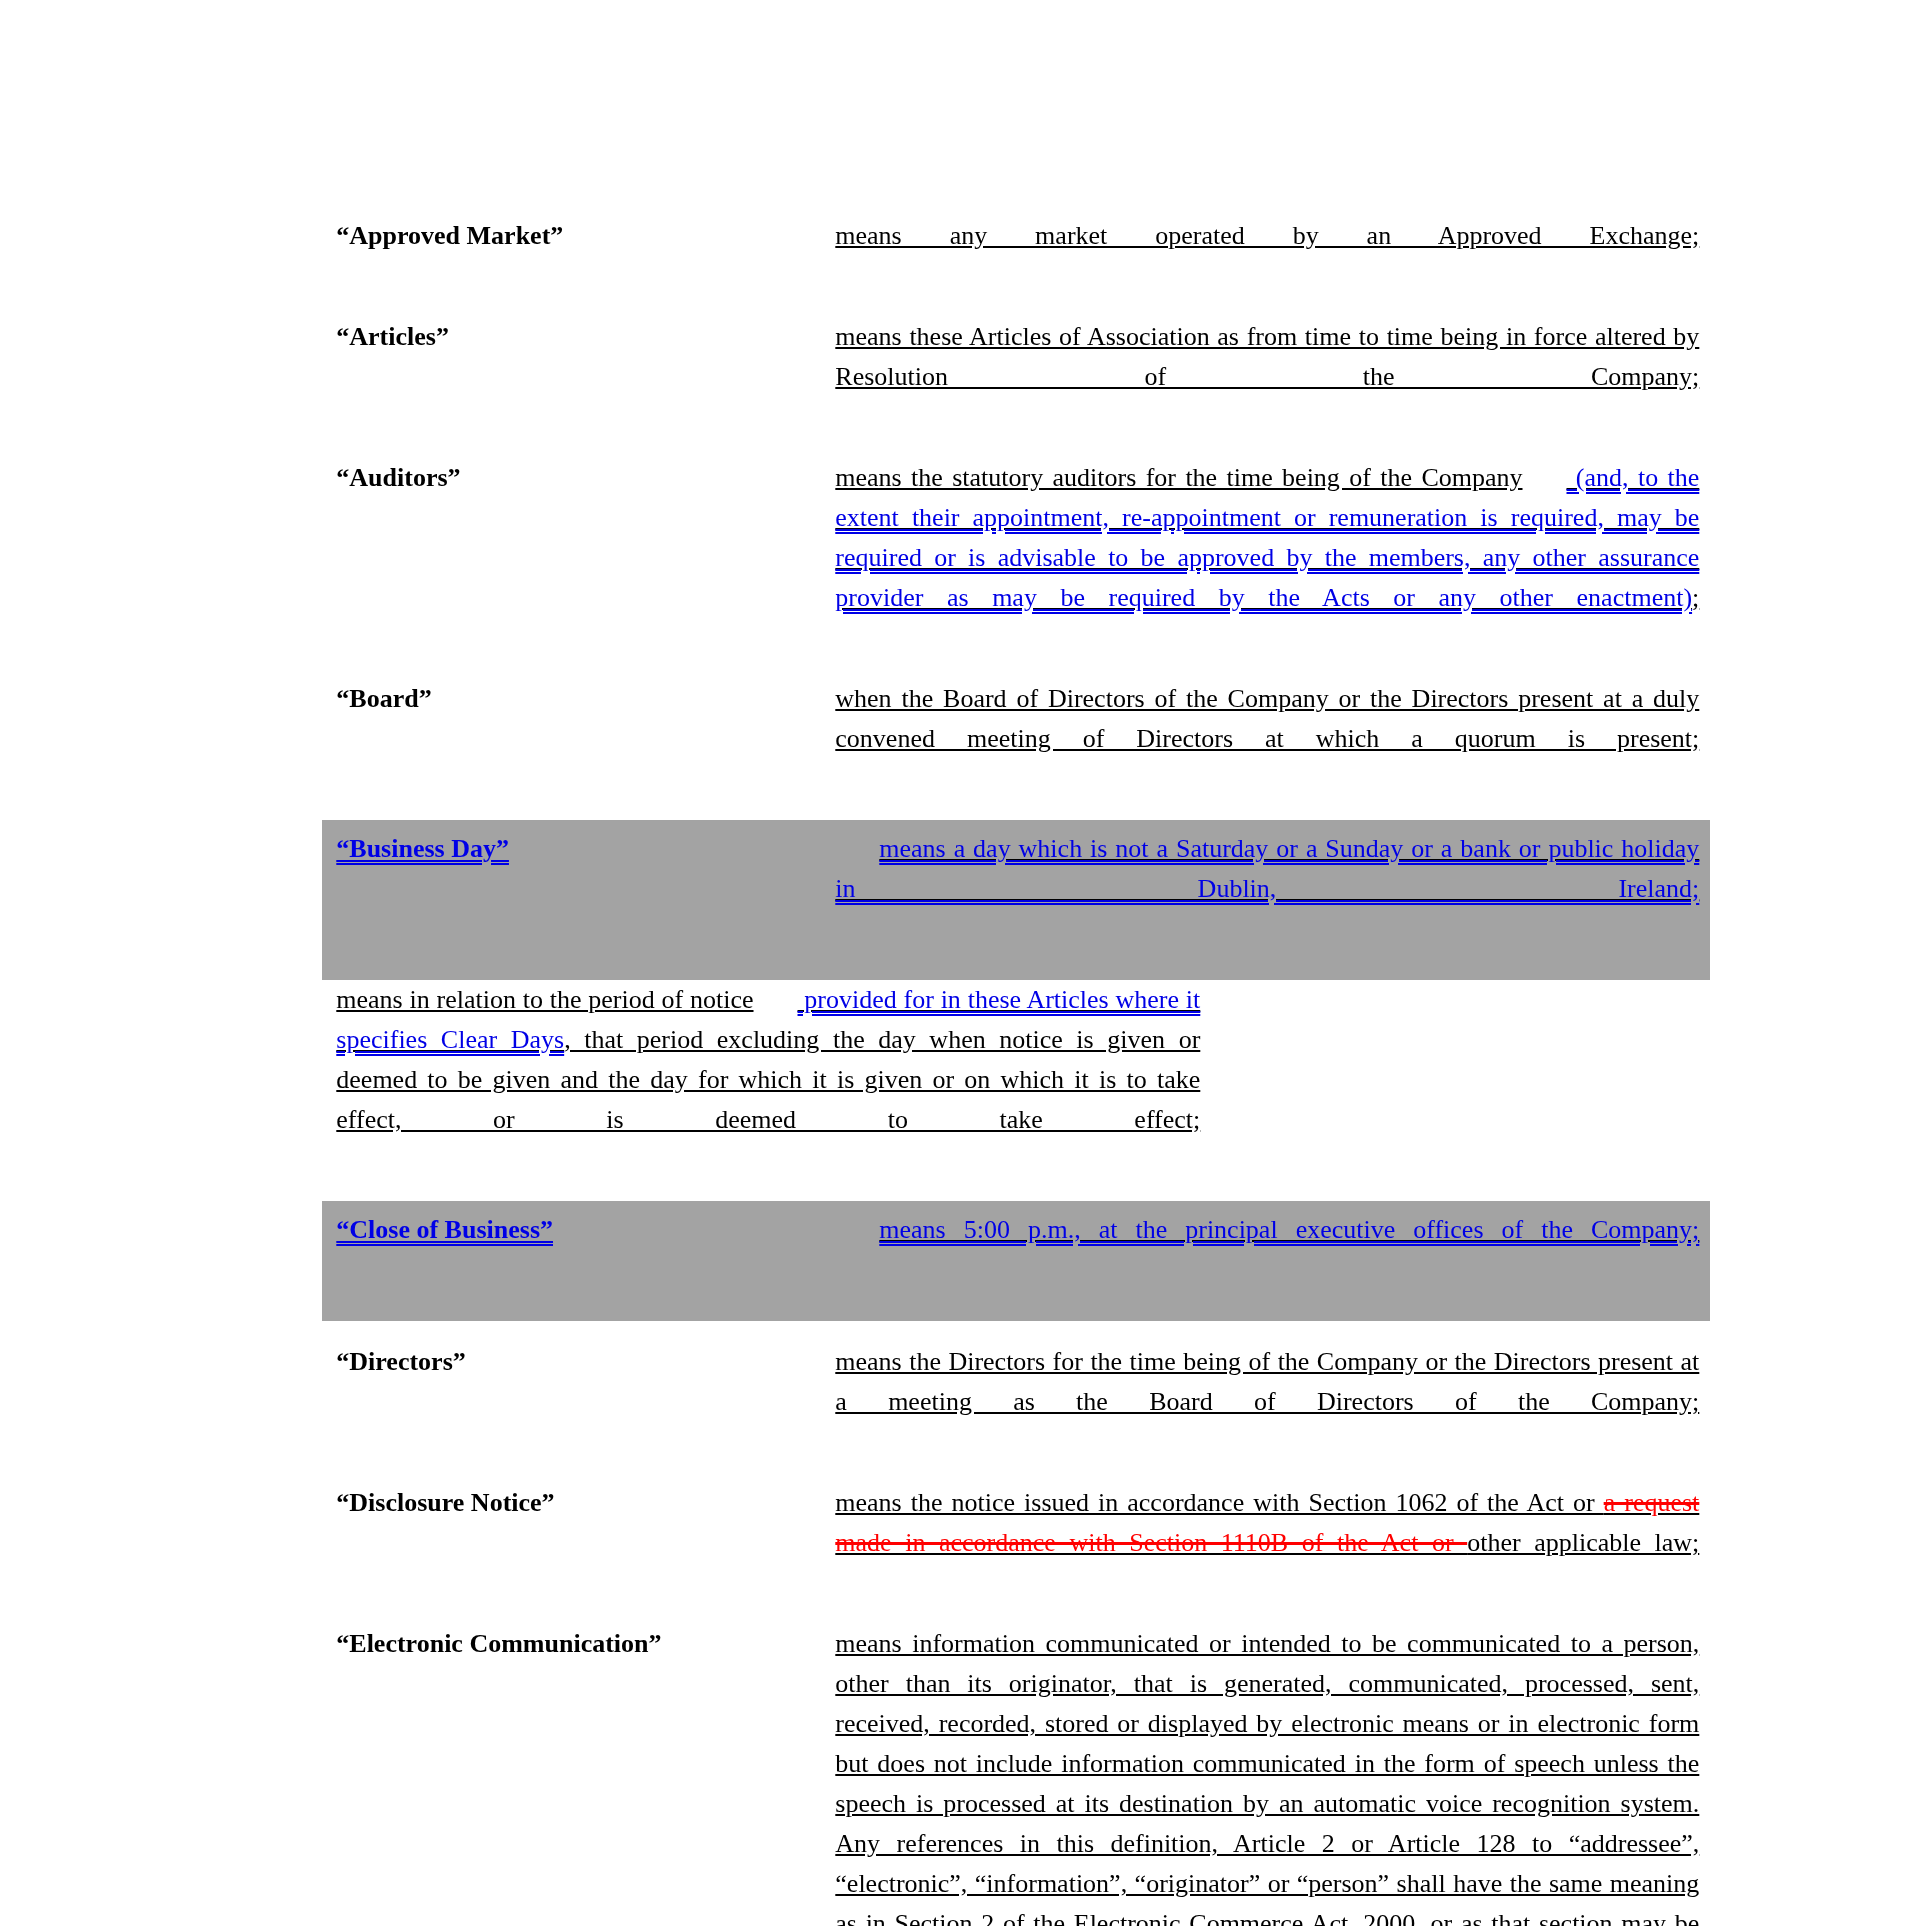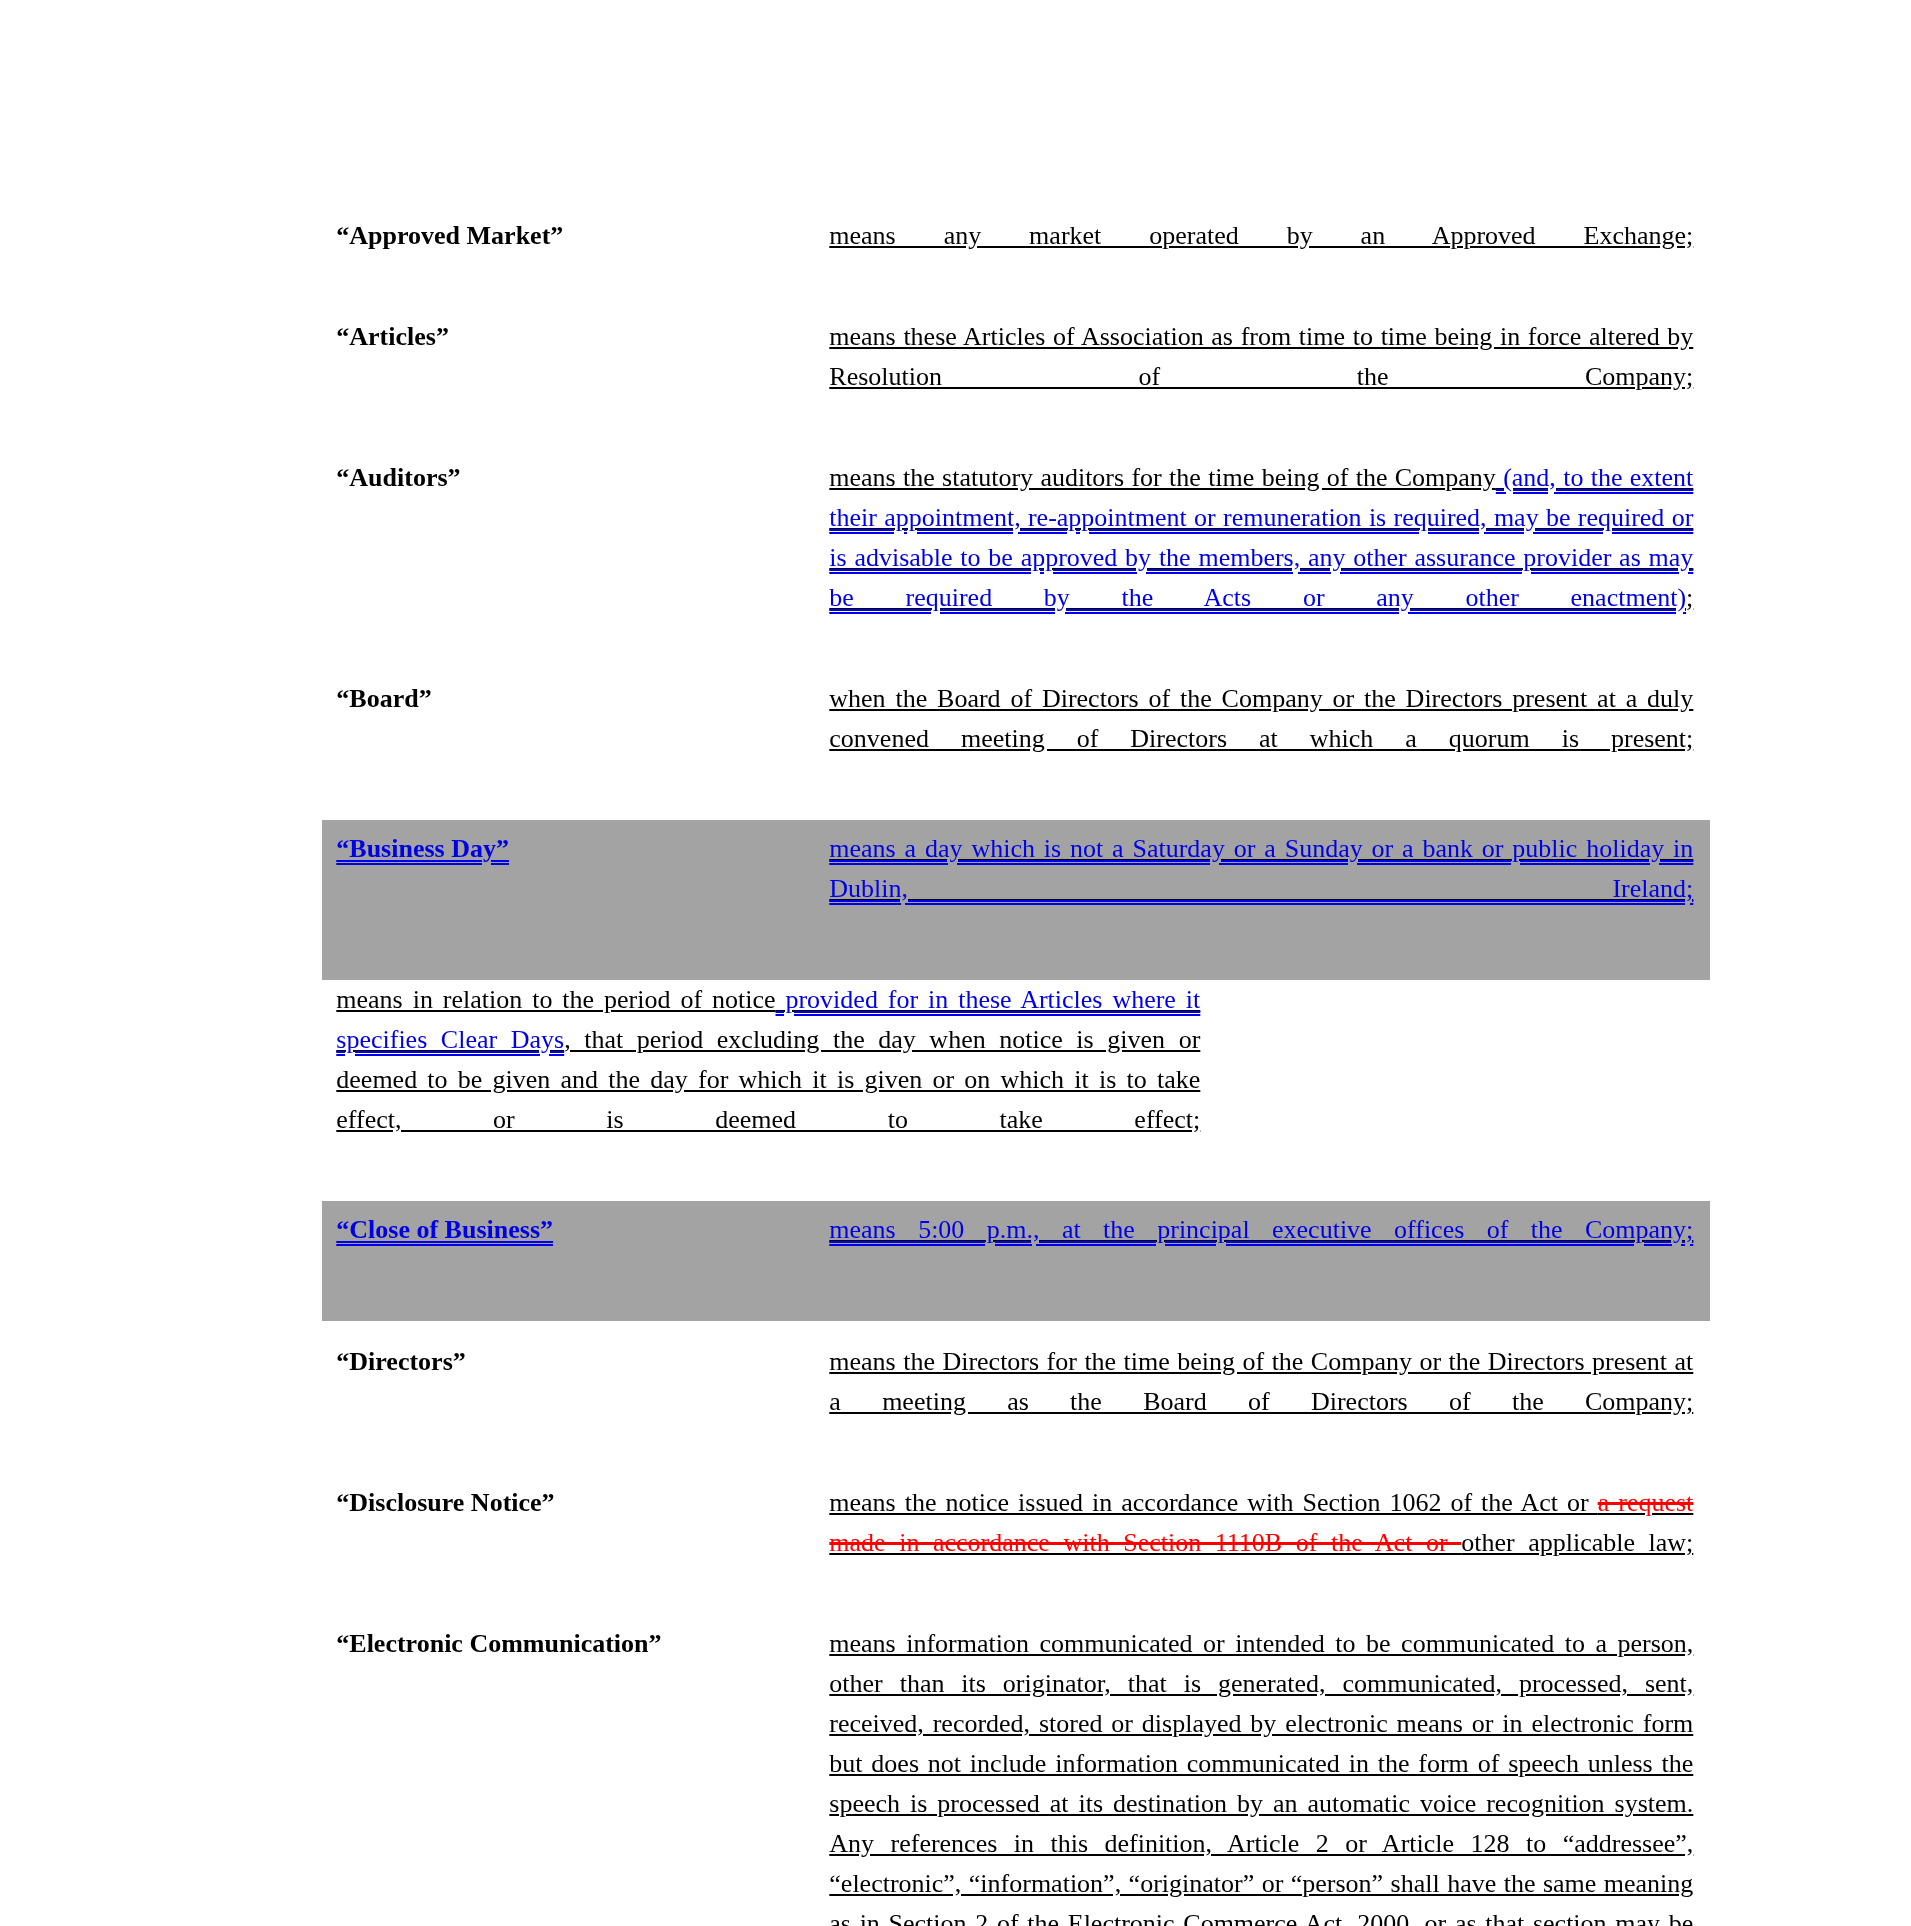--- a/index.html
+++ b/index.html
@@ -28,21 +28,21 @@
     left: 322px;
     top: 216px;
     width: 1388px;   
   }
 
   
   .def-row {
     display: grid;
     grid-template-columns: 485px 1 fr;
     grid-template-columns: 485px 889px;
-    column-gap: 8px;
+    column-gap: 14px;
     padding: 0 0 0 14.3px;     
     box-sizing: border-box;
     width: 1388px;
     margin-bottom: 21px;
   }
 
   .term {
     font-size: 26px;
     line-height: 40px;
     font-weight: bold;
@@ -66,20 +66,21 @@
     width: 100%;
   }
 
   
   .ins {
     color: #0000E6;
     text-decoration: underline;
     text-decoration-style: double;
     text-decoration-thickness: 1.5px;
     text-underline-offset: 3.1px;
+    margin-left: 44px;
   }
   .ins-term {
     color: #0000E6;
     text-decoration: underline;
     text-decoration-style: double;
     text-decoration-thickness: 1.5px;
     text-underline-offset: 3.1px;
     font-weight: bold;
   }
   .del {

